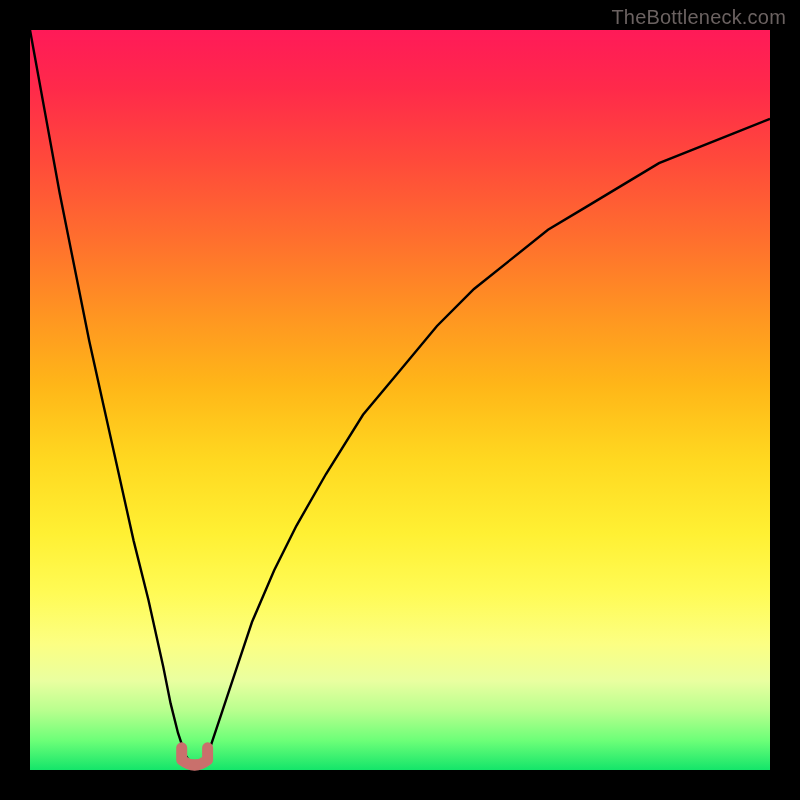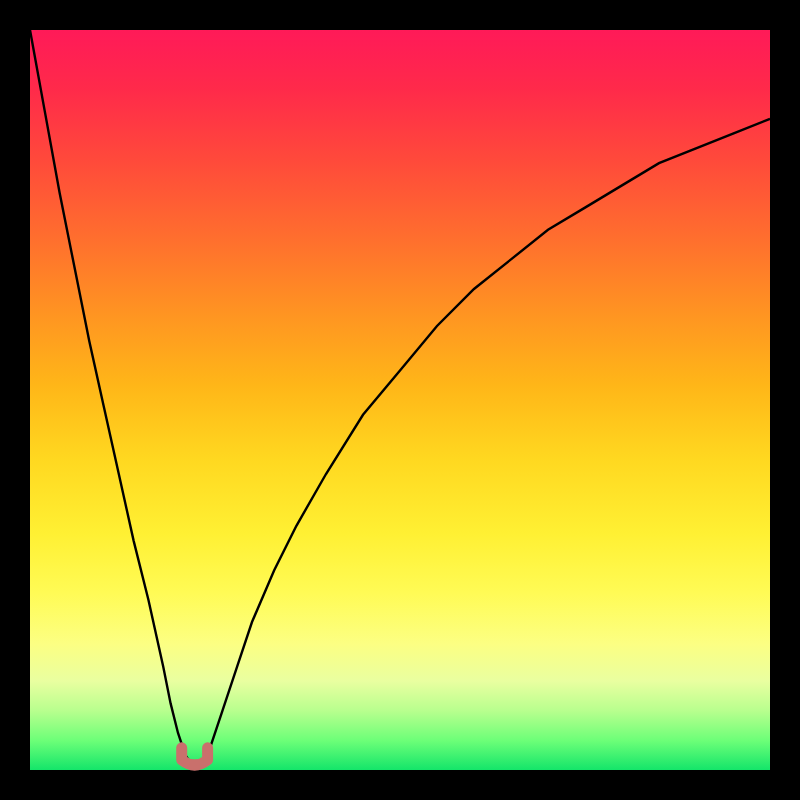--- a/index.html
+++ b/index.html
@@ -57,20 +57,21 @@
     top: 0;
     width: 740px;
     height: 740px;
     overflow: visible;
   }
 </style>
 </head>
 <body>
 
 <div class="frame">
+  <div class="watermark">TheBottleneck.com</div>
 
   <div class="plot">
     <svg class="curve" viewBox="0 0 740 740">
 
       <path id="curvePath" fill="none" stroke="#000" stroke-width="2.4" d="M0.0 0.0 L14.8 81.4 L29.6 162.8 L44.4 236.8 L59.2 310.8 L74.0 377.4 L88.8 444.0 L103.6 510.6 L118.4 569.8 L133.2 636.4 L140.6 673.4 L148.0 703.0 L155.4 725.2 L155.4 725.2 L162.8 736.3 L170.2 736.3 L177.6 725.2 L177.6 725.2 L192.4 680.8 L207.2 636.4 L222.0 592.0 L244.2 540.2 L266.4 495.8 L296.0 444.0 L333.0 384.8 L370.0 340.4 L407.0 296.0 L444.0 259.0 L481.0 229.4 L518.0 199.8 L555.0 177.6 L592.0 155.4 L629.0 133.2 L666.0 118.4 L703.0 103.6 L740.0 88.8 "></path>
 
       <path id="troughPath" fill="none" stroke="#c9706c" stroke-width="11" stroke-linecap="round" stroke-linejoin="round" d="M151.7 717.8 L151.7 730.0 Q164.6 740.0 177.6 730.0 L177.6 717.8"></path>
     </svg>
   </div>
 </div>

